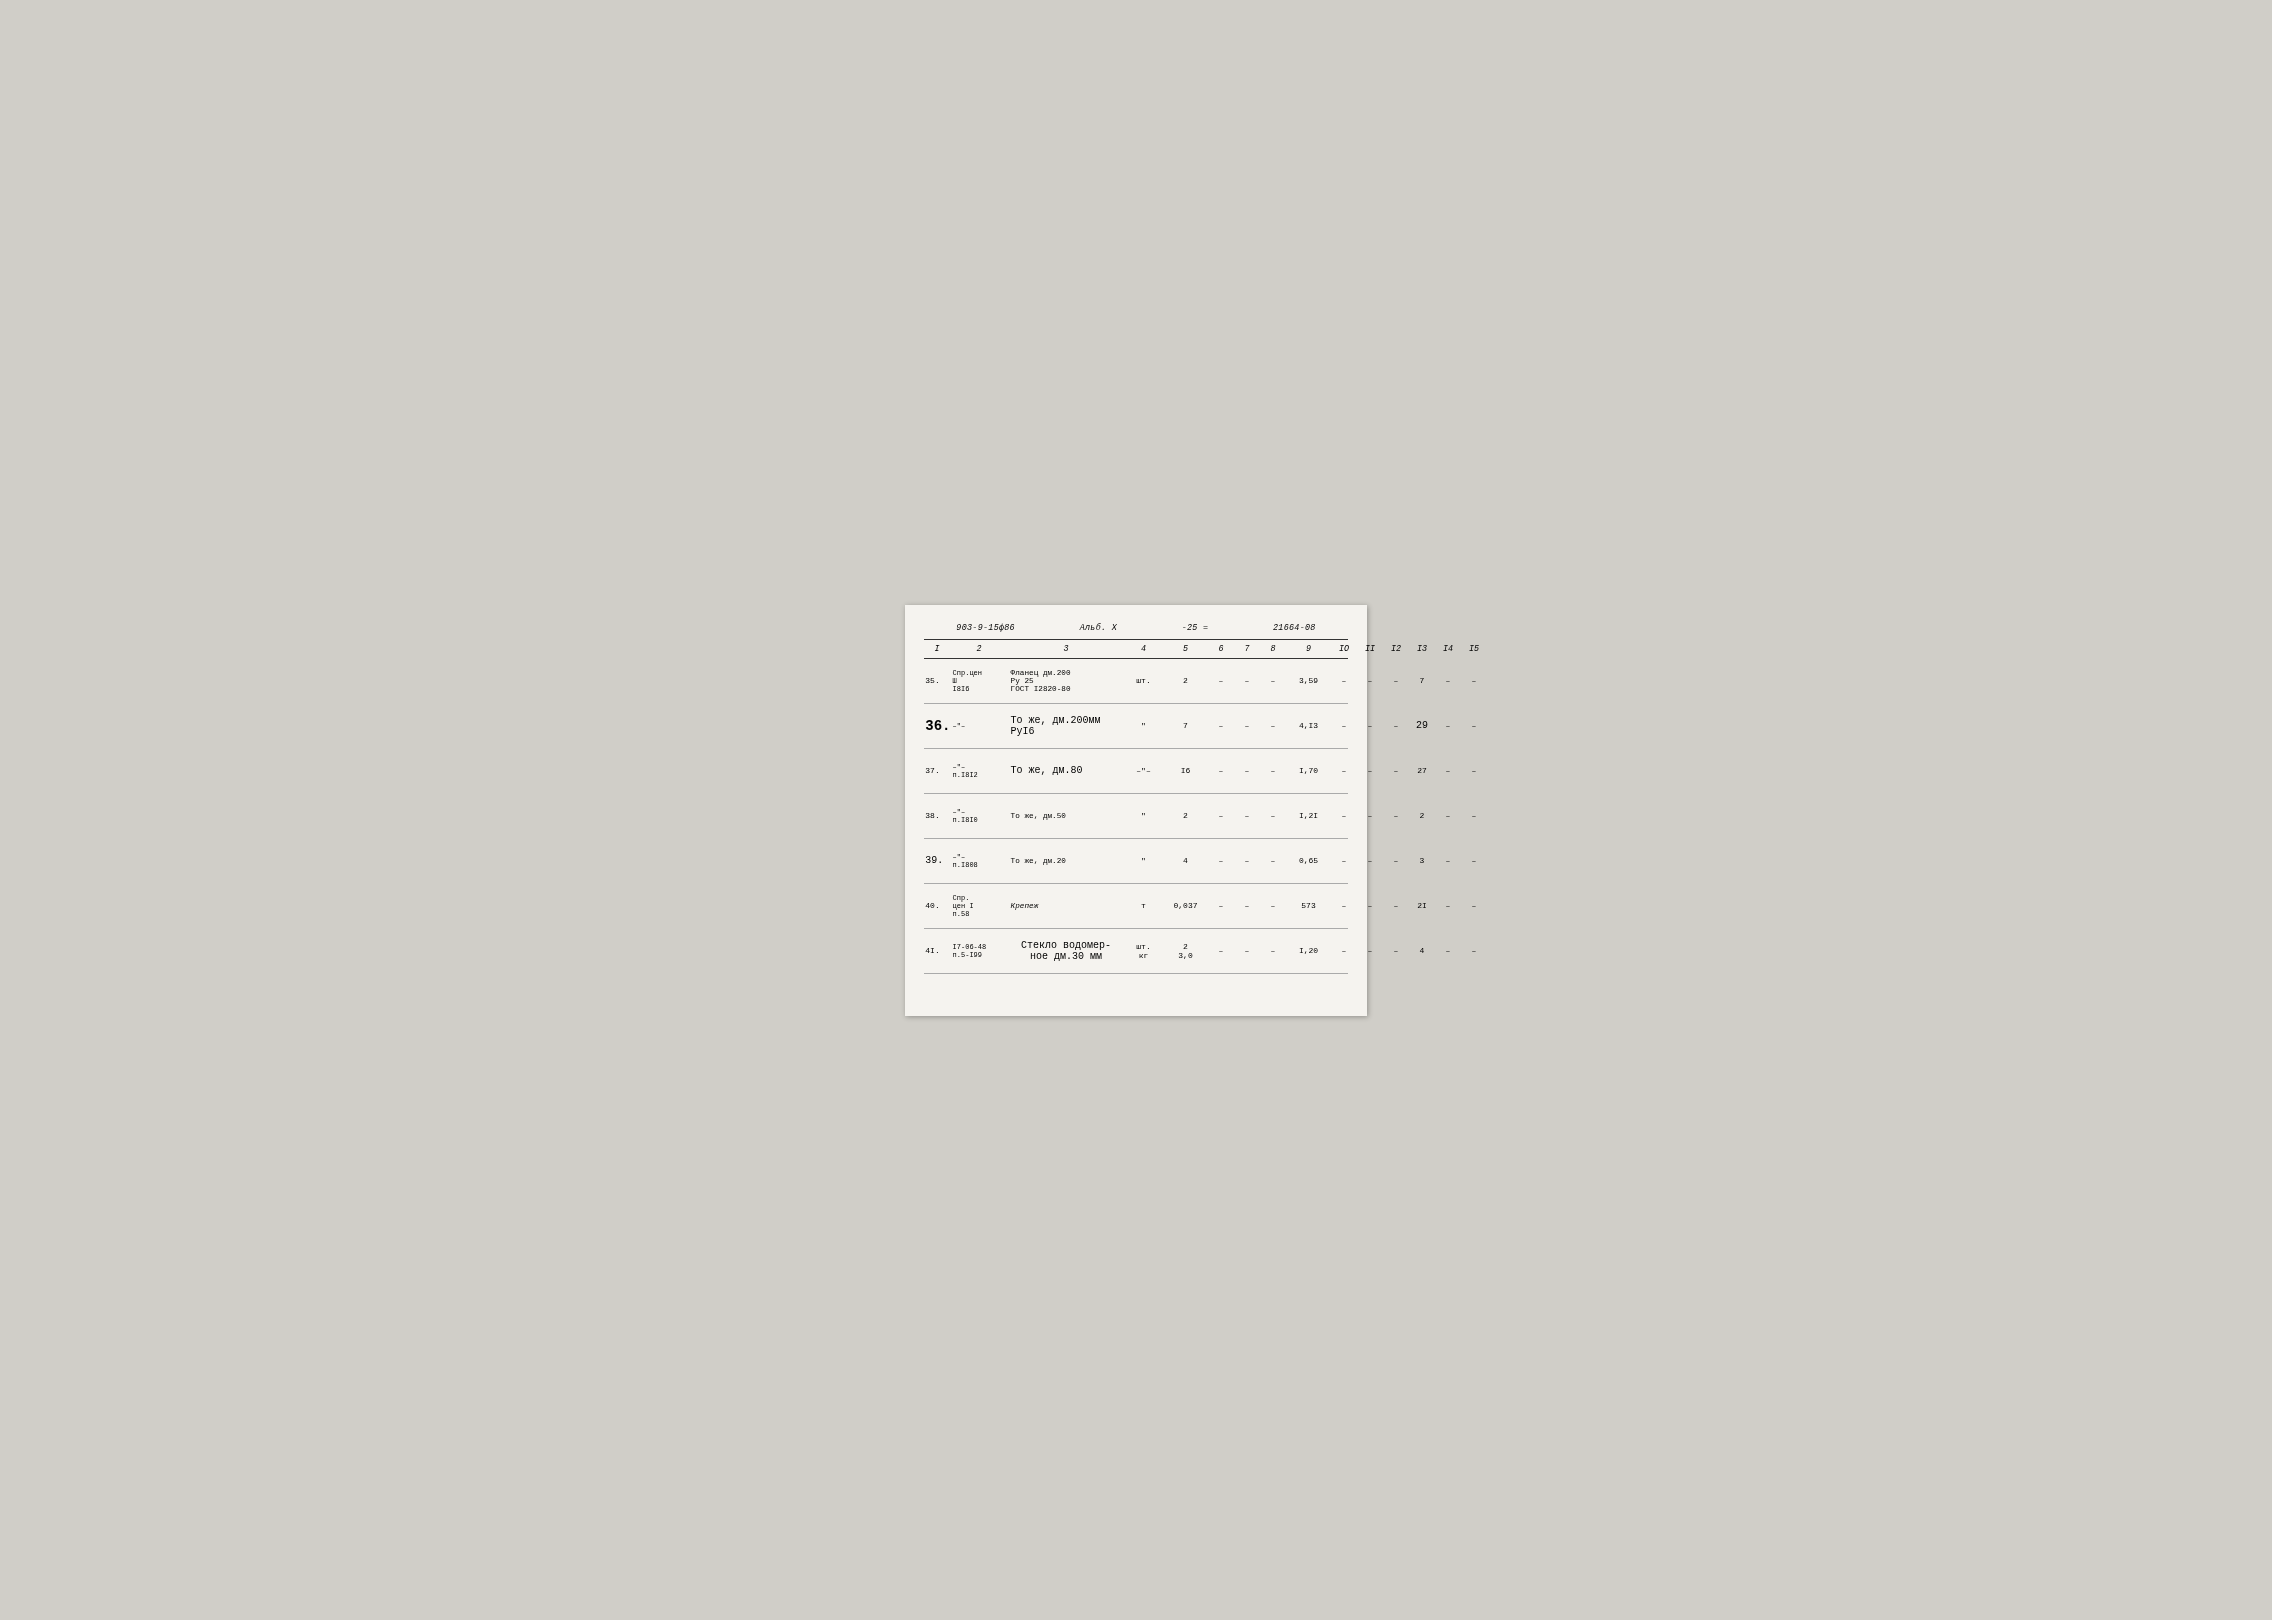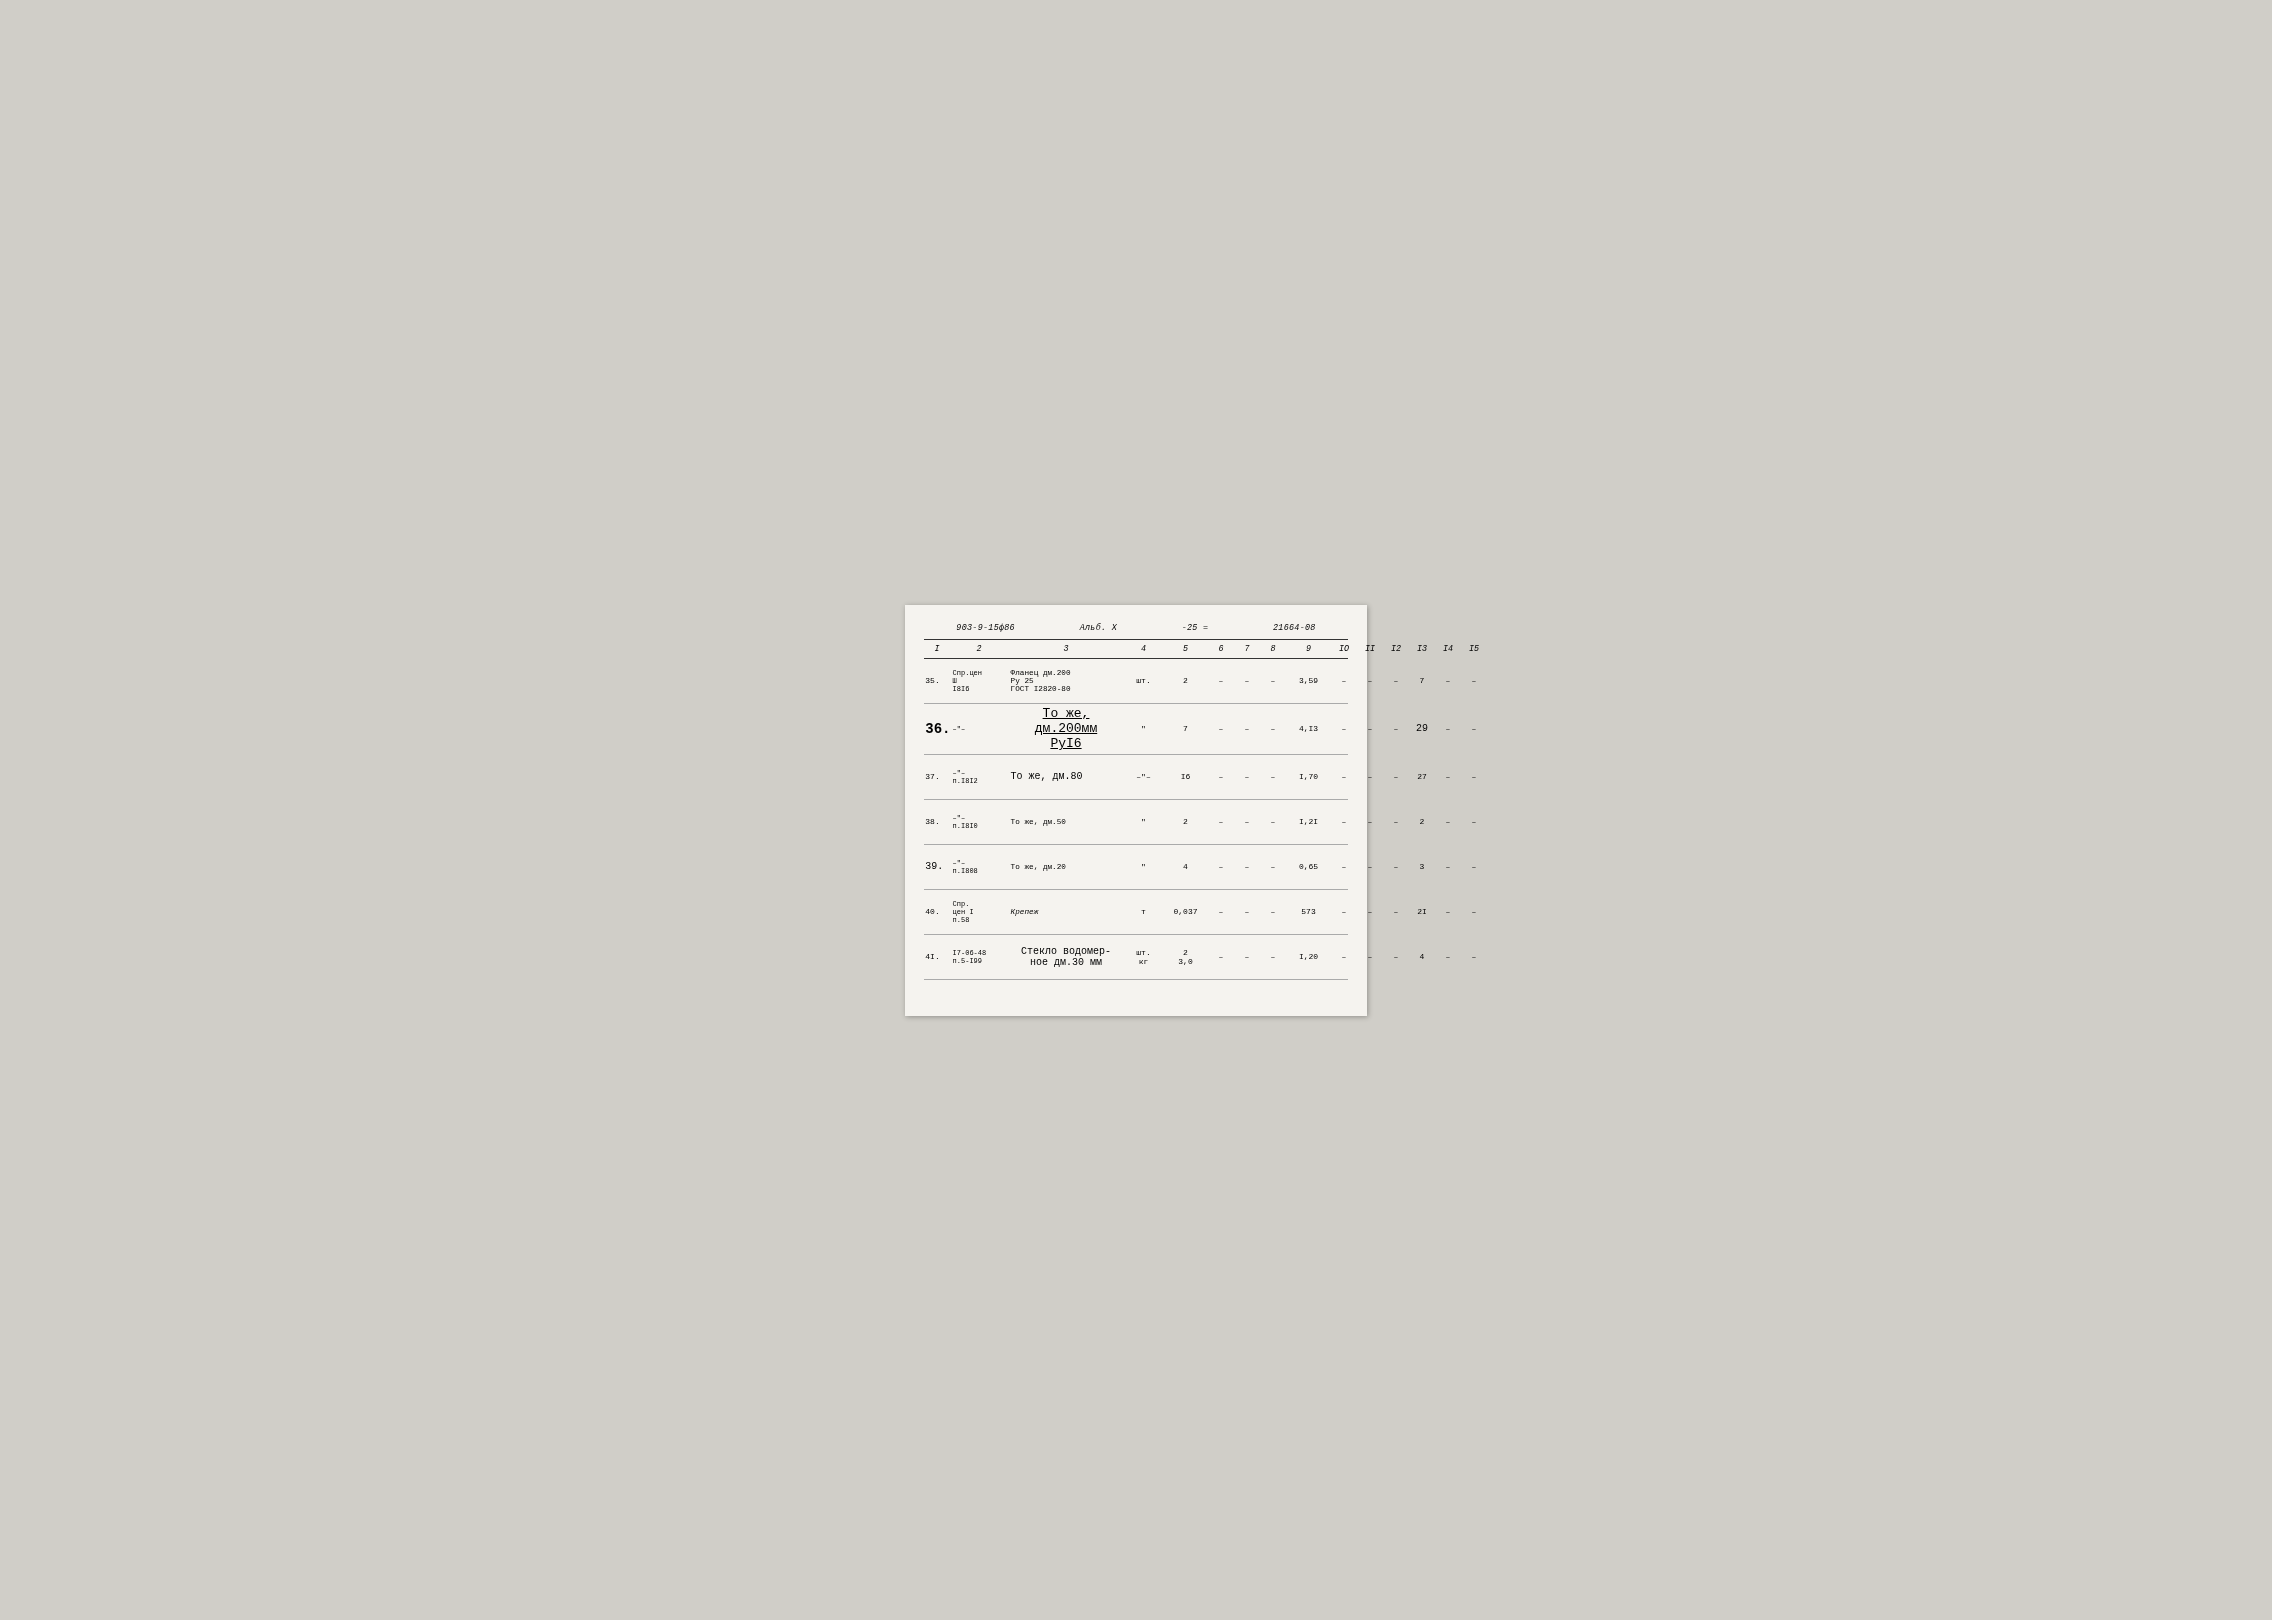--- a/index.html
+++ b/index.html
@@ -115,21 +115,21 @@
         <div style="white-space: pre-line; font-size: 8px; text-align: center;">–</div>
         <div style="white-space: pre-line; font-size: 8px; text-align: center;">–</div>
         <div style="white-space: pre-line; font-size: 8px; text-align: center;">–</div>
         <div style="white-space: pre-line; font-size: 8px; text-align: center;">7</div>
         <div style="white-space: pre-line; font-size: 8px; text-align: center;">–</div>
         <div style="white-space: pre-line; font-size: 8px; text-align: center;">–</div>
       </div>
       <div class="data-row">
         <div style="white-space: pre-line; font-size: 14px; text-align: right; padding-left: 1.3px; font-weight: bold;">36.</div>
         <div style="white-space: pre-line; font-size: 7px; text-align: left;">–"–</div>
-        <div style="white-space: pre-line; font-size: 13px; text-align: center; text-decoration: underline;">То же, дм.200мм
+        <div style="white-space: pre-line; font-size: 10px; text-align: left;">То же, дм.200мм
 РуI6</div>
         <div style="white-space: pre-line; font-size: 8px; text-align: center;">"</div>
         <div style="white-space: pre-line; font-size: 8px; text-align: center;">7</div>
         <div style="white-space: pre-line; font-size: 8px; text-align: center;">–</div>
         <div style="white-space: pre-line; font-size: 8px; text-align: center;">–</div>
         <div style="white-space: pre-line; font-size: 8px; text-align: center;">–</div>
         <div style="white-space: pre-line; font-size: 8px; text-align: center;">4,I3</div>
         <div style="white-space: pre-line; font-size: 8px; text-align: center;">–</div>
         <div style="white-space: pre-line; font-size: 8px; text-align: center;">–</div>
         <div style="white-space: pre-line; font-size: 8px; text-align: center;">–</div>

